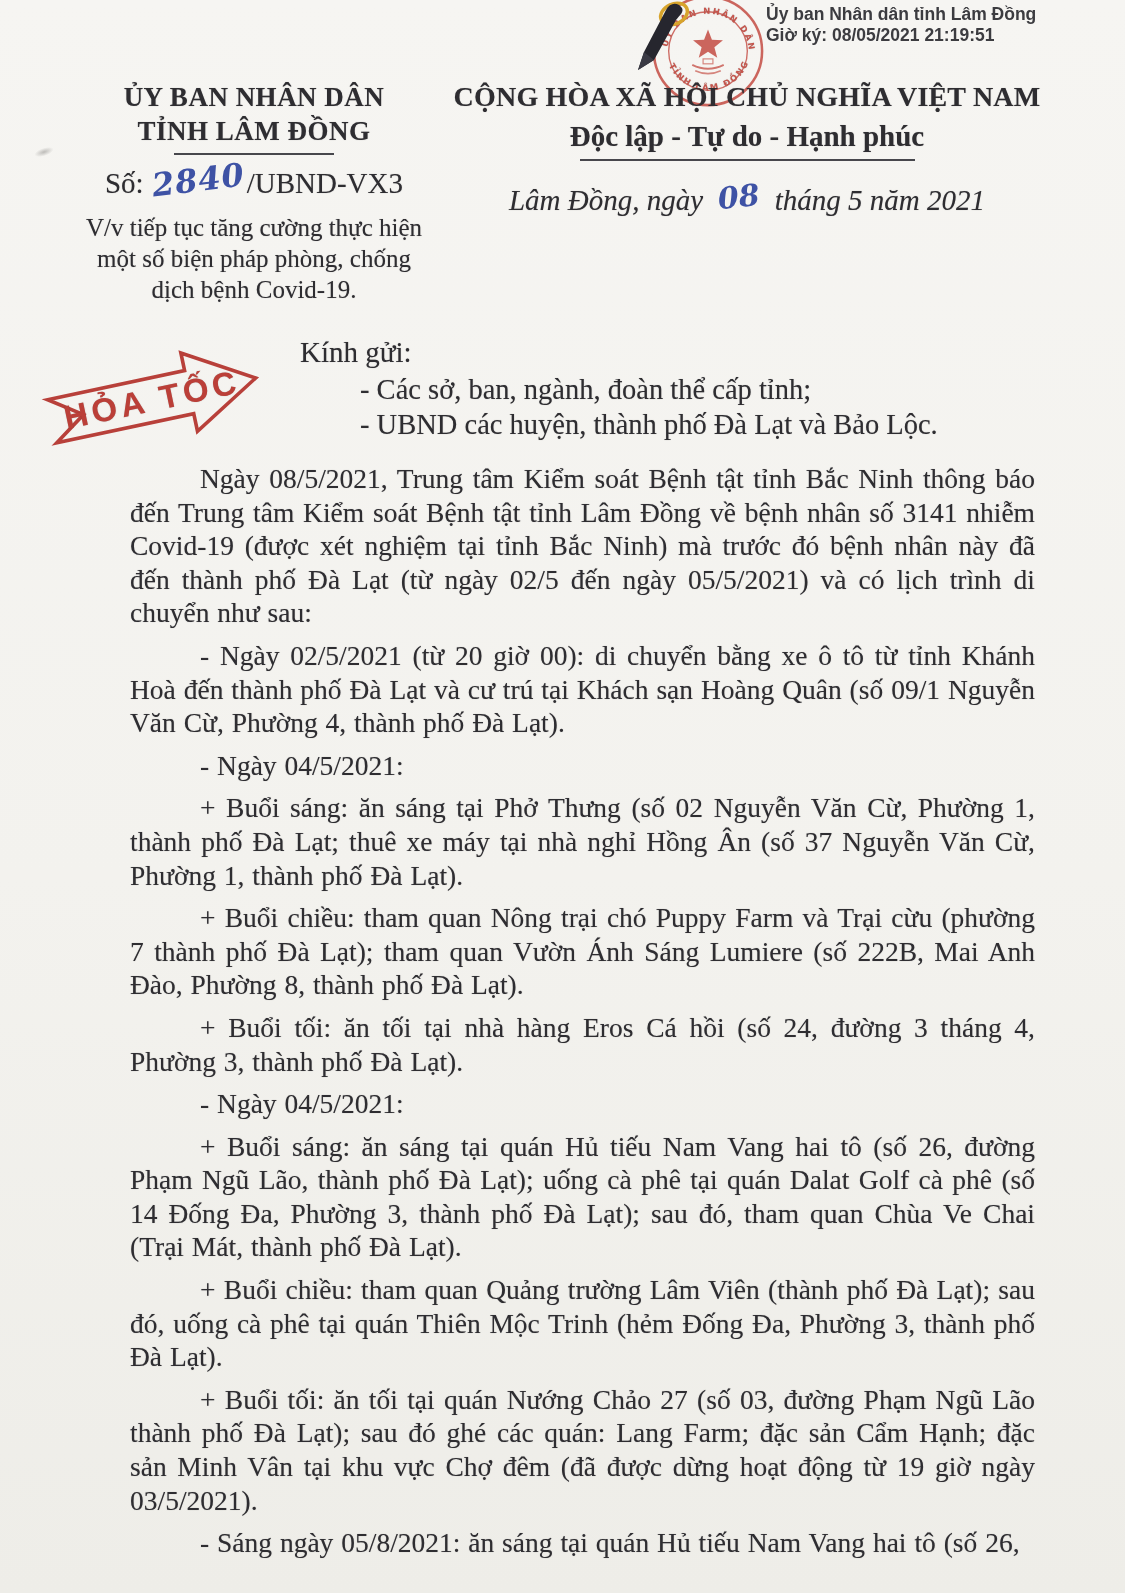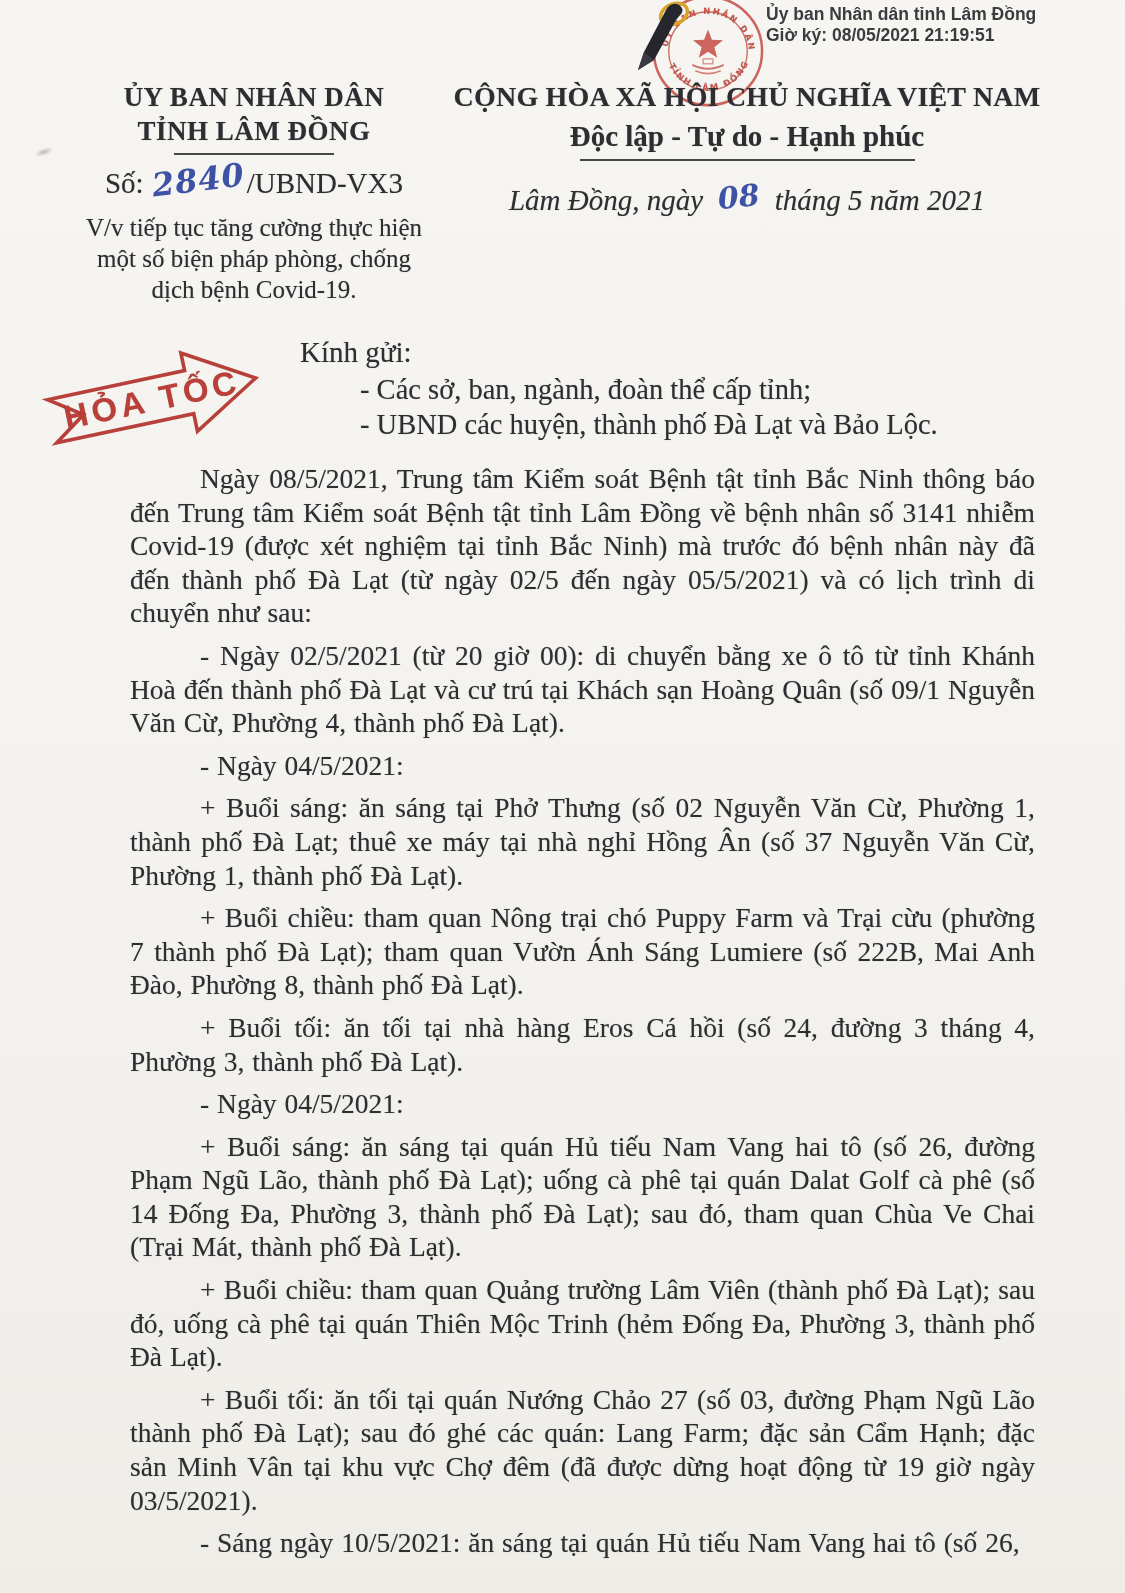--- a/index.html
+++ b/index.html
@@ -128,16 +128,16 @@
     <p>Ngày 08/5/2021, Trung tâm Kiểm soát Bệnh tật tỉnh Bắc Ninh thông báo đến Trung tâm Kiểm soát Bệnh tật tỉnh Lâm Đồng về bệnh nhân số 3141 nhiễm Covid-19 (được xét nghiệm tại tỉnh Bắc Ninh) mà trước đó bệnh nhân này đã đến thành phố Đà Lạt (từ ngày 02/5 đến ngày 05/5/2021) và có lịch trình di chuyển như sau:</p>
     <p>- Ngày 02/5/2021 (từ 20 giờ 00): di chuyển bằng xe ô tô từ tỉnh Khánh Hoà đến thành phố Đà Lạt và cư trú tại Khách sạn Hoàng Quân (số 09/1 Nguyễn Văn Cừ, Phường 4, thành phố Đà Lạt).</p>
     <p>- Ngày 04/5/2021:</p>
     <p>+ Buổi sáng: ăn sáng tại Phở Thưng (số 02 Nguyễn Văn Cừ, Phường 1, thành phố Đà Lạt; thuê xe máy tại nhà nghỉ Hồng Ân (số 37 Nguyễn Văn Cừ, Phường 1, thành phố Đà Lạt).</p>
     <p>+ Buổi chiều: tham quan Nông trại chó Puppy Farm và Trại cừu (phường 7 thành phố Đà Lạt); tham quan Vườn Ánh Sáng Lumiere (số 222B, Mai Anh Đào, Phường 8, thành phố Đà Lạt).</p>
     <p>+ Buổi tối: ăn tối tại nhà hàng Eros Cá hồi (số 24, đường 3 tháng 4, Phường 3, thành phố Đà Lạt).</p>
     <p>- Ngày 04/5/2021:</p>
     <p>+ Buổi sáng: ăn sáng tại quán Hủ tiếu Nam Vang hai tô (số 26, đường Phạm Ngũ Lão, thành phố Đà Lạt); uống cà phê tại quán Dalat Golf cà phê (số 14 Đống Đa, Phường 3, thành phố Đà Lạt); sau đó, tham quan Chùa Ve Chai (Trại Mát, thành phố Đà Lạt).</p>
     <p>+ Buổi chiều: tham quan Quảng trường Lâm Viên (thành phố Đà Lạt); sau đó, uống cà phê tại quán Thiên Mộc Trinh (hẻm Đống Đa, Phường 3, thành phố Đà Lạt).</p>
     <p>+ Buổi tối: ăn tối tại quán Nướng Chảo 27 (số 03, đường Phạm Ngũ Lão thành phố Đà Lạt); sau đó ghé các quán: Lang Farm; đặc sản Cẩm Hạnh; đặc sản Minh Vân tại khu vực Chợ đêm (đã được dừng hoạt động từ 19 giờ ngày 03/5/2021).</p>
-    <p>- Sáng ngày 10/5/2021: ăn sáng tại quán Hủ tiếu Nam Vang hai tô (số 26,</p>
+    <p>- Sáng ngày 05/8/2021: ăn sáng tại quán Hủ tiếu Nam Vang hai tô (số 26,</p>
   </div>
 
 </div>
 
 </body></html>

